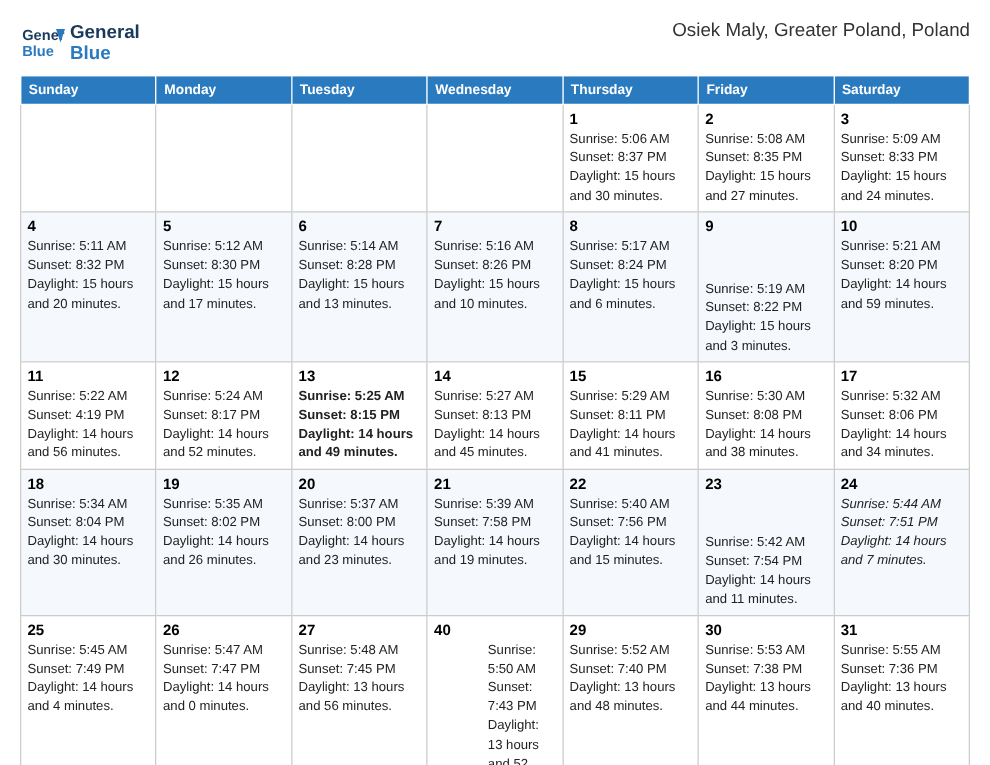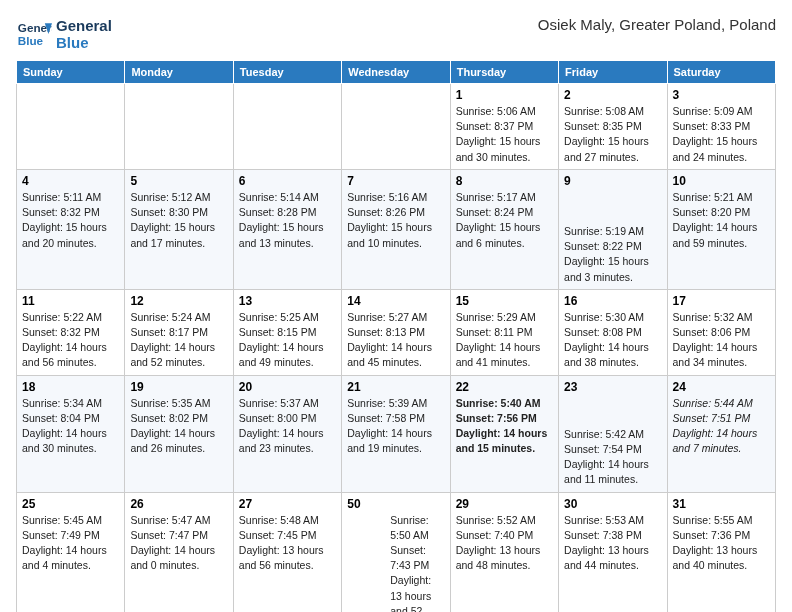--- a/index.html
+++ b/index.html
@@ -191,34 +191,34 @@
           <div class="day-info" style="white-space: pre-line;">Sunrise: 5:21 AM
 Sunset: 8:20 PM
 Daylight: 14 hours
 and 59 minutes.</div>
         </td>
       </tr>
       <tr>
         <td>
           <div class="day-num">11</div>
           <div class="day-info" style="white-space: pre-line;">Sunrise: 5:22 AM
-Sunset: 8:32 PM
+Sunset: 4:19 PM
 Daylight: 14 hours
 and 56 minutes.</div>
         </td>
         <td>
           <div class="day-num">12</div>
           <div class="day-info" style="white-space: pre-line;">Sunrise: 5:24 AM
 Sunset: 8:17 PM
 Daylight: 14 hours
 and 52 minutes.</div>
         </td>
         <td>
           <div class="day-num">13</div>
-          <div class="day-info" style="white-space: pre-line;">Sunrise: 5:25 AM
+          <div class="day-info" style="white-space: pre-line; font-weight: bold;">Sunrise: 5:25 AM
 Sunset: 8:15 PM
 Daylight: 14 hours
 and 49 minutes.</div>
         </td>
         <td>
           <div class="day-num">14</div>
           <div class="day-info" style="white-space: pre-line;">Sunrise: 5:27 AM
 Sunset: 8:13 PM
 Daylight: 14 hours
 and 45 minutes.</div>
@@ -269,21 +269,21 @@
         </td>
         <td>
           <div class="day-num">21</div>
           <div class="day-info" style="white-space: pre-line;">Sunrise: 5:39 AM
 Sunset: 7:58 PM
 Daylight: 14 hours
 and 19 minutes.</div>
         </td>
         <td>
           <div class="day-num">22</div>
-          <div class="day-info" style="white-space: pre-line; font-weight: bold;">Sunrise: 5:40 AM
+          <div class="day-info" style="white-space: pre-line;">Sunrise: 5:40 AM
 Sunset: 7:56 PM
 Daylight: 14 hours
 and 15 minutes.</div>
         </td>
         <td>
           <div class="day-num">23</div>
           <div class="day-info" style="white-space: pre-line; margin-top: 33px;">Sunrise: 5:42 AM
 Sunset: 7:54 PM
 Daylight: 14 hours
 and 11 minutes.</div>
@@ -312,21 +312,21 @@
 and 0 minutes.</div>
         </td>
         <td>
           <div class="day-num">27</div>
           <div class="day-info" style="white-space: pre-line;">Sunrise: 5:48 AM
 Sunset: 7:45 PM
 Daylight: 13 hours
 and 56 minutes.</div>
         </td>
         <td>
-          <div class="day-num">50</div>
+          <div class="day-num">40</div>
           <div class="day-info" style="white-space: pre-line; margin-left: 43px;">Sunrise: 5:50 AM
 Sunset: 7:43 PM
 Daylight: 13 hours
 and 52 minutes.</div>
         </td>
         <td>
           <div class="day-num">29</div>
           <div class="day-info" style="white-space: pre-line;">Sunrise: 5:52 AM
 Sunset: 7:40 PM
 Daylight: 13 hours

